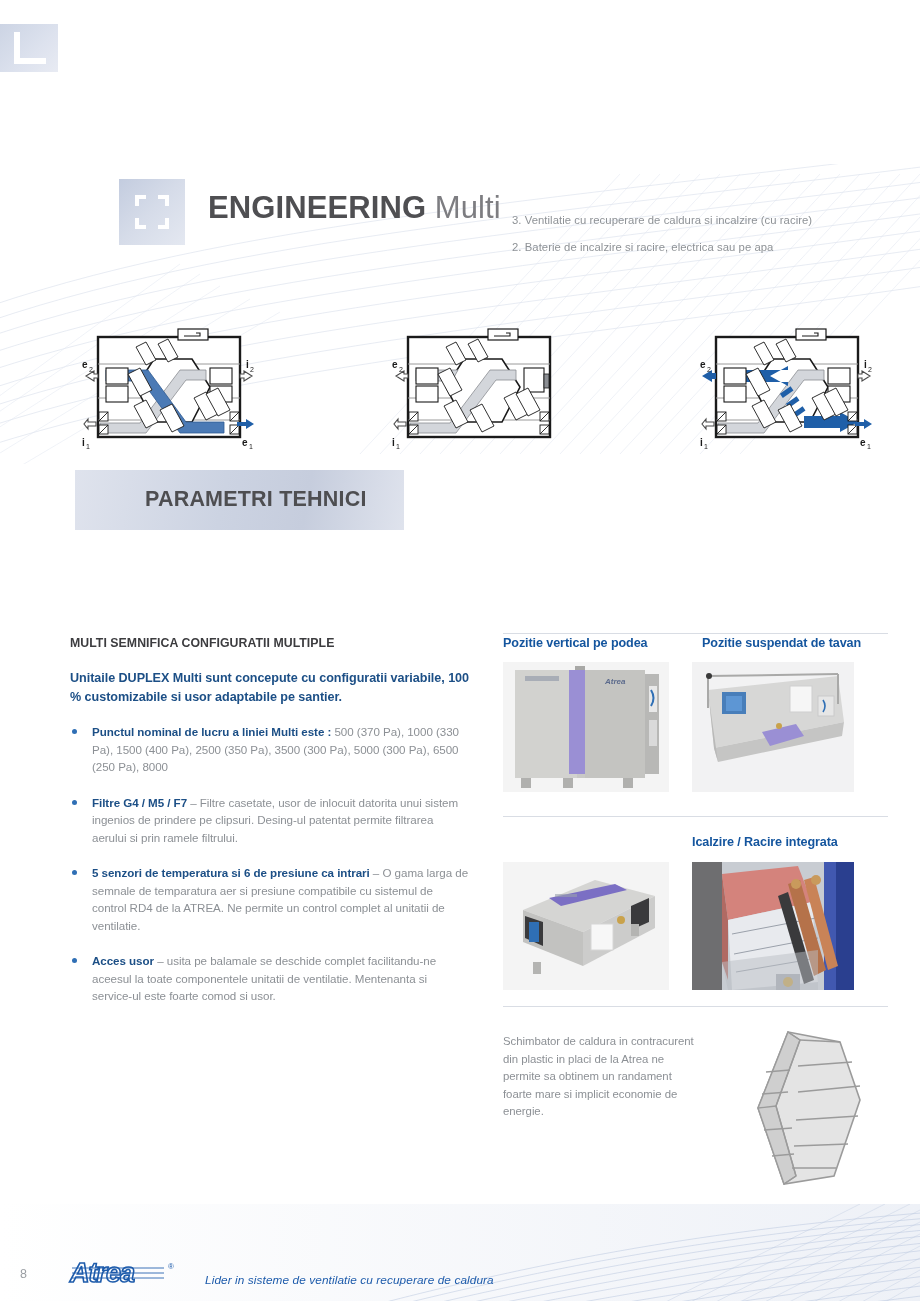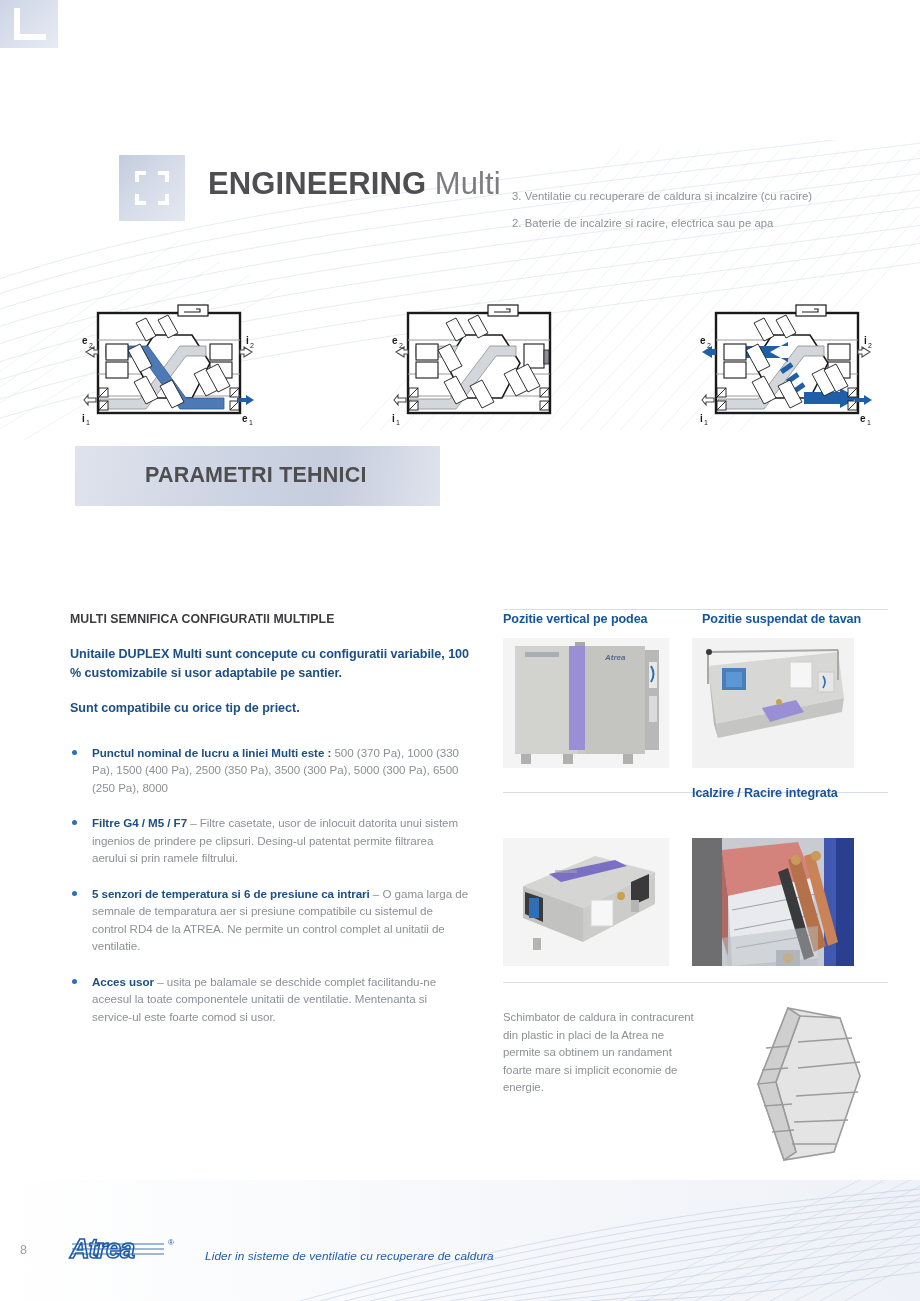--- a/index.html
+++ b/index.html
@@ -2,21 +2,21 @@
 <html><head>
 <meta charset="utf-8">
 <style>
   html,body{margin:0;padding:0;}
   body{
     width:920px;height:1301px;position:relative;overflow:hidden;
     background:#ffffff;
     font-family:"Liberation Sans", sans-serif;
     -webkit-font-smoothing:antialiased;
   }
-  .page{position:absolute;inset:0;}
+  .page{position:absolute;inset:0;margin-top:24px;}
 
   
   .bg-waves{position:absolute;left:0;top:0;width:920px;height:1301px;pointer-events:none;}
 
   
   .corner-mark{
     position:absolute;left:0;top:0;width:58px;height:48px;
     background:linear-gradient(135deg,#ccd4e4 0%,#dde2ee 60%,#e8ebf3 100%);
   }
   .corner-mark .bracket{
@@ -62,21 +62,21 @@
 
   
   .diagrams{position:absolute;left:0;top:300px;width:920px;height:130px;}
   .diagram{position:absolute;top:0;width:190px;height:125px;}
   .d1{left:74px;}
   .d2{left:384px;}
   .d3{left:692px;}
 
   
   .banner{
-    position:absolute;left:75px;top:446px;width:365px;height:60px;
+    position:absolute;left:75px;top:446px;width:329px;height:60px;
     background:linear-gradient(100deg,#dfe3ed 0%,#ccd3e2 45%,#c6cddd 70%,#dfe3ed 100%);
   }
   .banner .label{
     position:absolute;left:70px;top:17px;
     font-size:21.5px;font-weight:bold;color:#4e4e51;letter-spacing:.2px;
   }
 
   
   .col-left{position:absolute;left:70px;top:612px;width:400px;}
   .kicker{
@@ -424,21 +424,20 @@
     </svg>
   </div>
 
   <div class="banner">
     <div class="label">PARAMETRI TEHNICI</div>
   </div>
 
   <div class="col-left">
     <div class="kicker">MULTI SEMNIFICA CONFIGURATII MULTIPLE</div>
     <div class="lead">Unitaile DUPLEX Multi sunt concepute cu configuratii variabile, 100 % customizabile si usor adaptabile pe santier.</div>
-    <div class="lead second">Sunt compatibile cu orice tip de priect.</div>
 
     <ul class="bullets">
       <li>
         <span class="dot"></span>
         <b>Punctul nominal de lucru a liniei Multi este :</b><span> 500 (370 Pa), 1000 (330 Pa), 1500 (400 Pa), 2500 (350 Pa), 3500 (300 Pa), 5000 (300 Pa), 6500 (250 Pa), 8000</span>
       </li>
       <li>
         <span class="dot"></span>
         <b>Filtre G4 / M5 / F7</b><span> – Filtre casetate, usor de inlocuit datorita unui sistem ingenios de prindere pe clipsuri. Desing-ul patentat permite filtrarea aerului si prin ramele filtrului.</span>
       </li>
@@ -496,21 +495,21 @@
         <line x1="16" y1="14" x2="146" y2="12"></line>
       </g>
       <circle cx="87" cy="64" r="3" fill="#c9a24b"></circle>
       <circle cx="17" cy="14" r="3" fill="#3a3a3a"></circle>
     </svg>
   </div>
 
   <div class="rdiv" style="top:792px;"></div>
 
   <div class="photo-head" style="position:absolute;left:503px;top:842px;">Pozitie orizontal pe podea</div>
-  <div class="photo-head" style="position:absolute;left:692px;top:786px;">Icalzire / Racire integrata</div>
+  <div class="photo-head" style="position:absolute;left:692px;top:811px;">Icalzire / Racire integrata</div>
 
   <div class="photo-box" style="position:absolute;left:503px;top:838px;width:166px;height:128px;">
     <svg viewBox="0 0 166 128" width="166" height="128">
       <rect width="166" height="128" fill="#f4f4f4"></rect>
       <polygon points="20,48 92,18 152,34 80,70" fill="#d5d5d3"></polygon>
       <polygon points="20,48 80,70 80,104 20,80" fill="#c2c2c0"></polygon>
       <polygon points="80,70 152,34 152,66 80,104" fill="#cccccb"></polygon>
       <polygon points="46,36 112,22 124,28 58,44" fill="#7b6fc4"></polygon>
       <polygon points="22,54 40,60 40,84 22,76" fill="#3a3a3c"></polygon>
       <rect x="26" y="60" width="10" height="20" fill="#2f6fb5"></rect>

